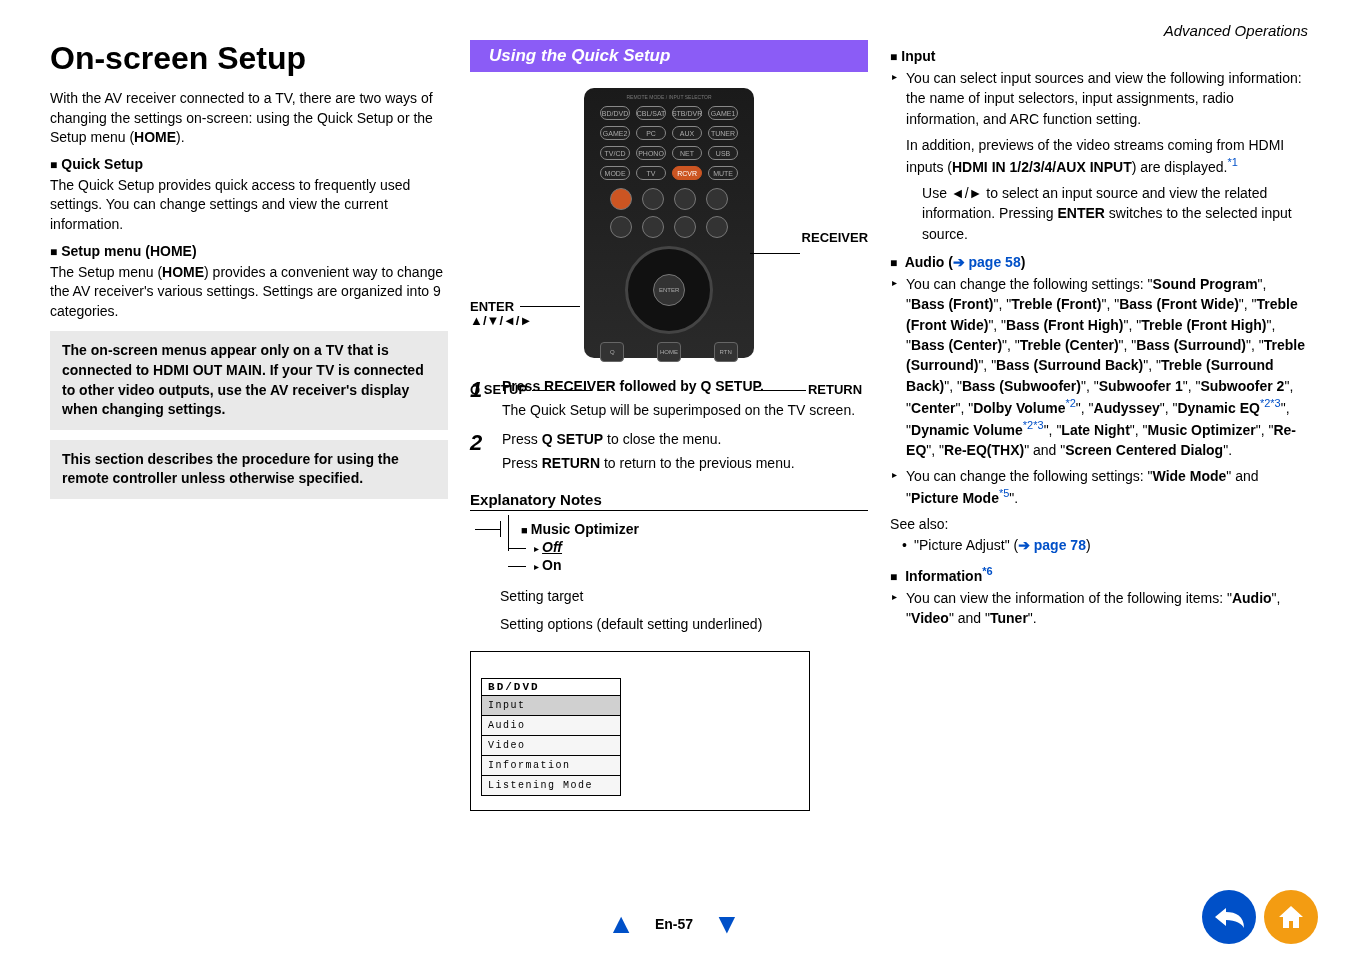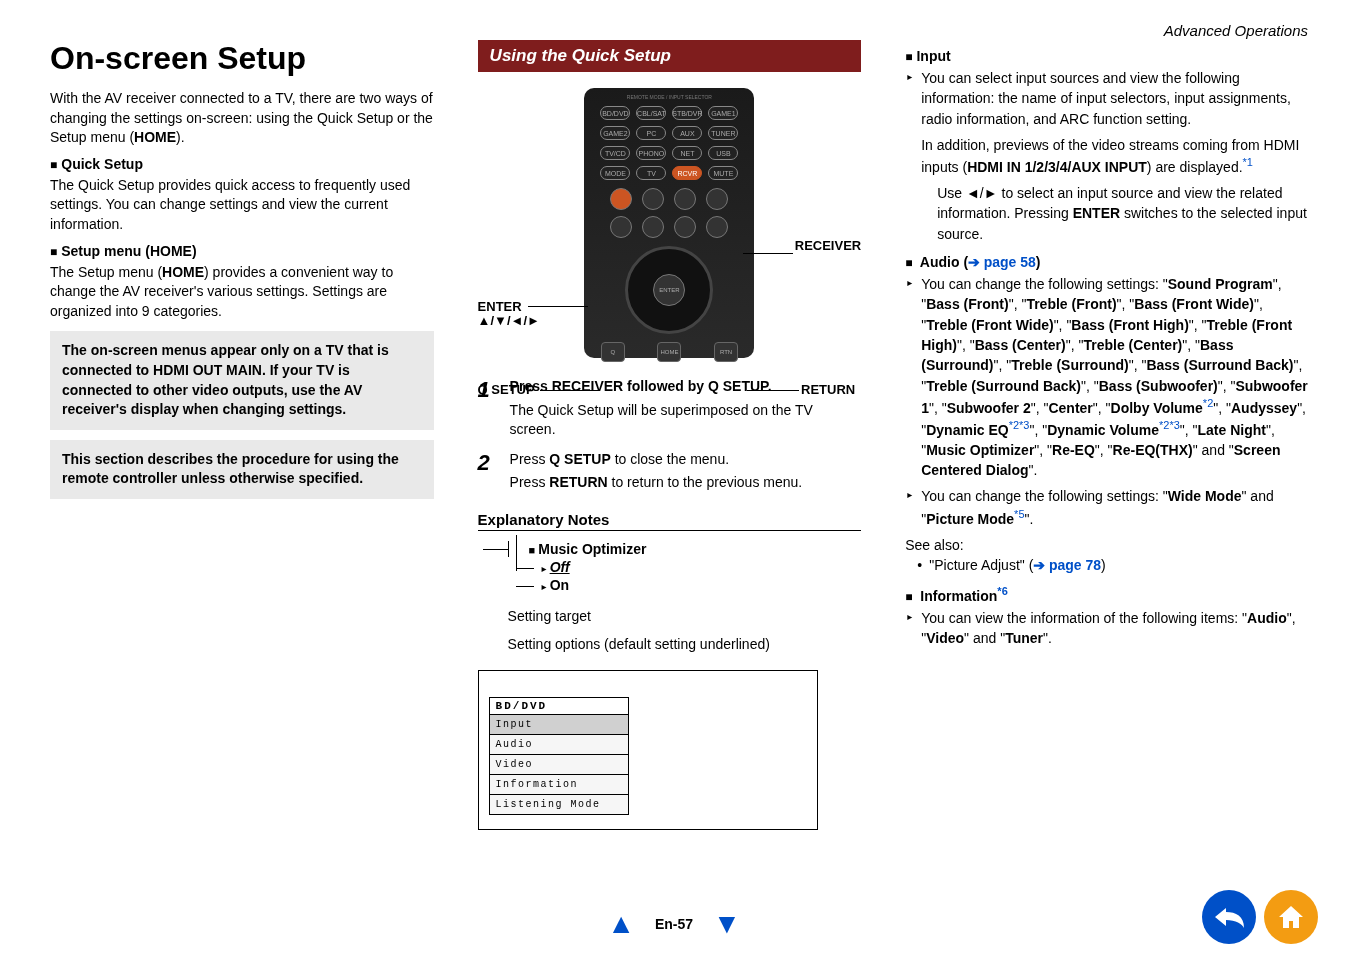--- a/index.html
+++ b/index.html
@@ -14,21 +14,21 @@
   }
   .header-right {
     position: absolute;
     top: 22px;
     right: 40px;
     font-style: italic;
     font-size: 15px;
   }
   .columns {
     display: flex;
-    gap: 44px;
+    gap: 22px;
     padding: 40px 40px 10px 50px;
   }
   .col { width: 400px; }
   .col1 { width: 400px; }
   .col2 { width: 400px; }
   .col3 { width: 420px; }
   h1 {
     font-size: 32px;
     font-weight: bold;
     margin-bottom: 12px;
@@ -46,26 +46,26 @@
     font-size: 12px;
   }
   .callout {
     background: #e9e9e9;
     padding: 10px 12px;
     margin: 10px 0;
     font-weight: bold;
     line-height: 1.4;
   }
   .section-banner {
-    background: #7f1d1d;
+    background: #8b5cf6;
     color: #fff;
     font-style: italic;
     font-weight: bold;
     font-size: 17px;
-    padding: 6px 12px;
+    padding: 6px 19px;
     margin-bottom: 10px;
   }
   .remote-area {
     position: relative;
     height: 285px;
     text-align: center;
   }
   .remote-img {
     display: inline-block;
     width: 170px;
@@ -99,21 +99,21 @@
     position:absolute;
     font-weight:bold;
     font-size:13px;
     color:#000;
   }
   .remote-line {
     position:absolute;
     background:#000;
     height:1px;
   }
-  .lbl-receiver { top:156px; right:0; }
+  .lbl-receiver { top:148px; right:0; }
   .ln-receiver { top:171px; right:68px; width:50px; }
   .lbl-enter { top:218px; left:0; text-align:left; line-height:1.1;}
   .ln-enter { top:224px; left:50px; width:60px; }
   .lbl-qsetup { top:300px; left:0; }
   .ln-qsetup { top:308px; left:62px; width:60px; }
   .lbl-return { top:300px; right:6px; }
   .ln-return { top:308px; right:62px; width:52px; }
 
   .step {
     display:flex; gap:12px; margin-top:10px;

